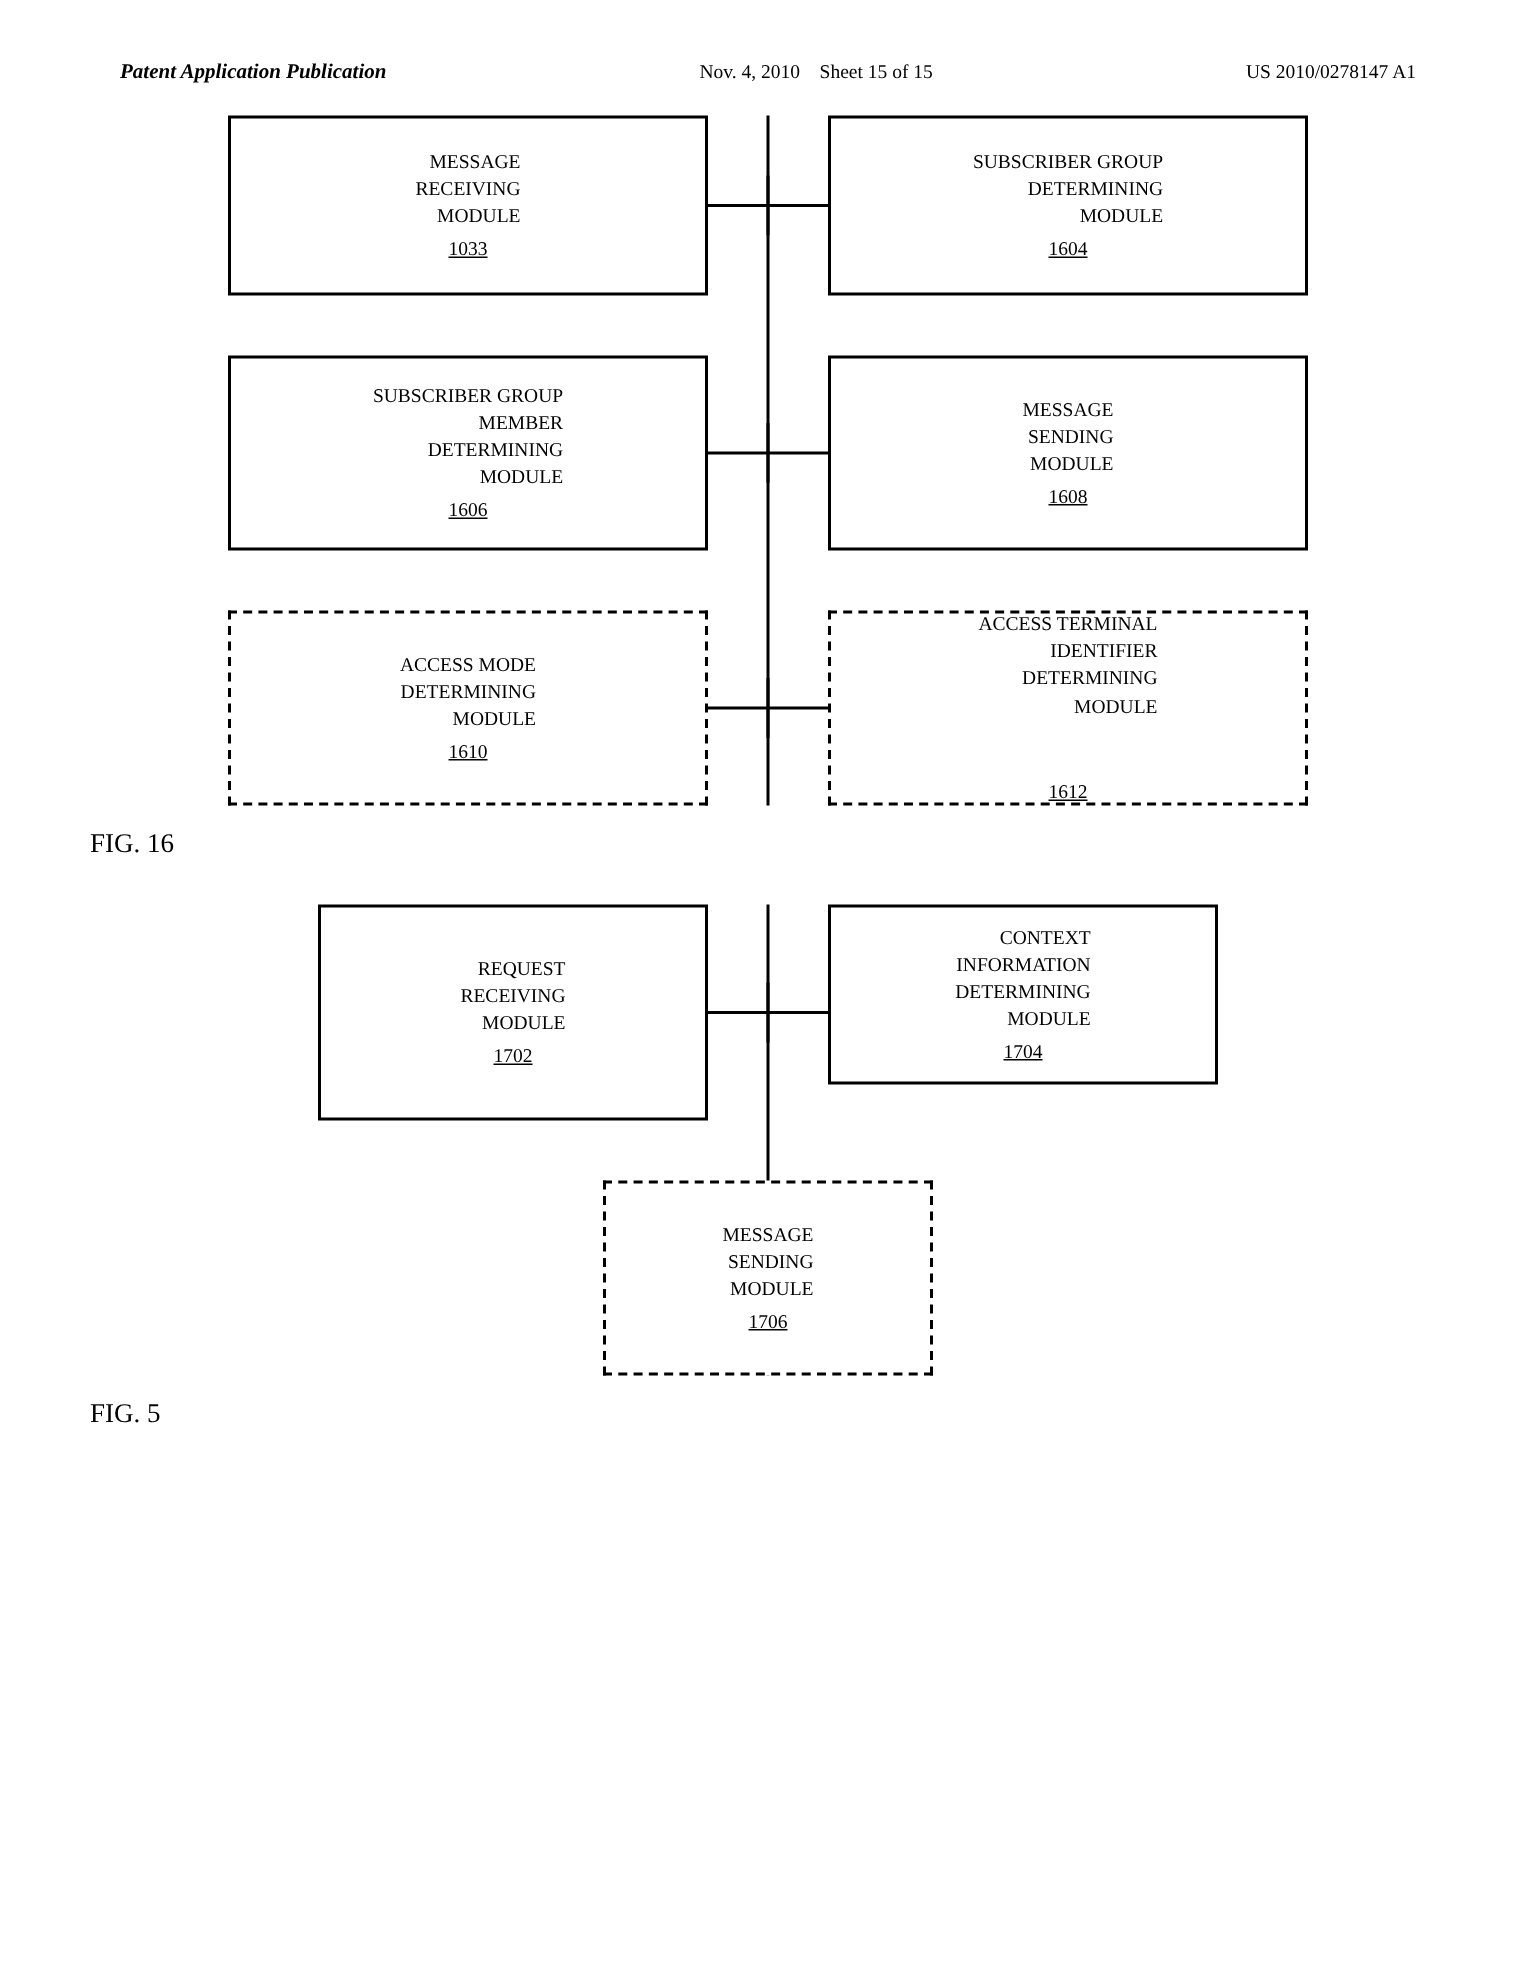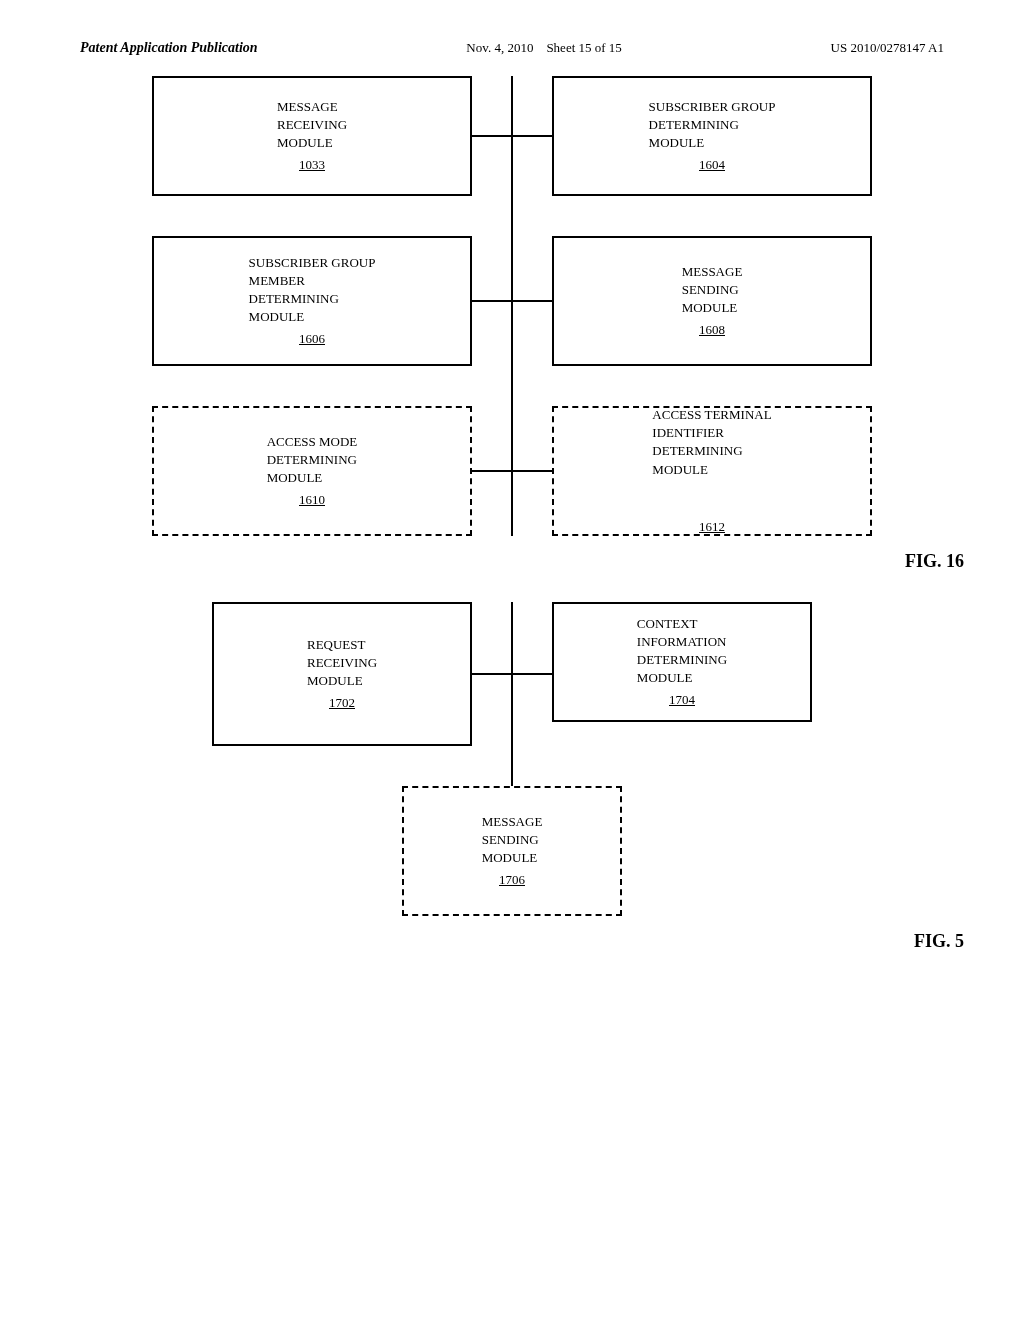--- a/index.html
+++ b/index.html
@@ -35,31 +35,31 @@
     }
 
     .figure-number-top {
       text-align: center;
       font-size: 15px;
       margin-bottom: 20px;
       text-decoration: underline;
     }
 
     .fig-label {
-      text-align: right;
+      text-align: left;
       font-size: 18px;
-      font-weight: bold;
+      font-weight: normal;
       margin-top: 15px;
       margin-bottom: 30px;
     }
 
     
     .module-box {
       border: 2px solid #000;
-      text-align: left;
+      text-align: right;
       display: flex;
       flex-direction: column;
       align-items: center;
       justify-content: center;
       font-size: 13px;
       font-weight: normal;
       line-height: 1.4;
       padding: 10px 8px;
       background: #fff;
     }

